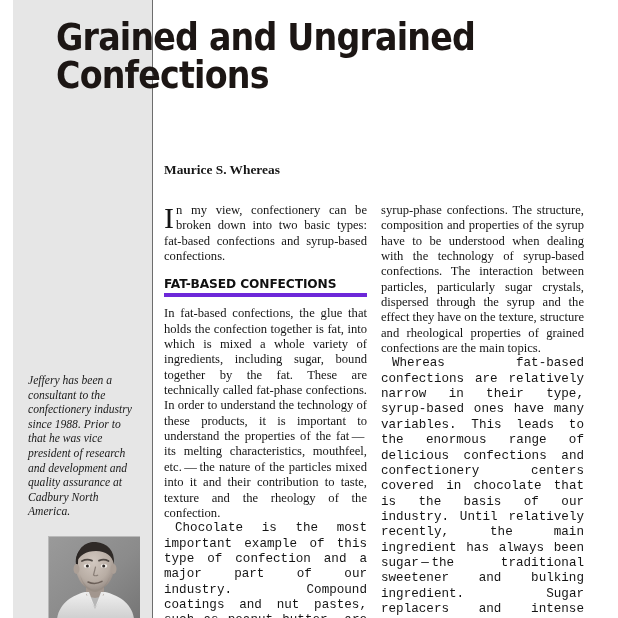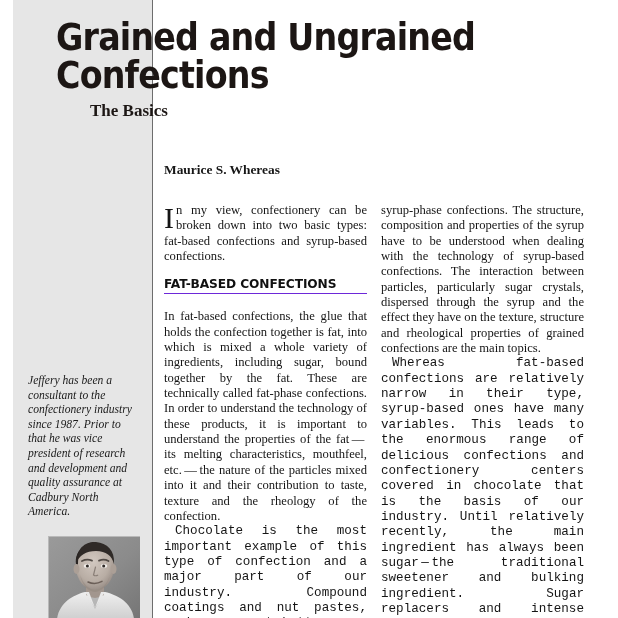--- a/index.html
+++ b/index.html
@@ -164,23 +164,23 @@
 
   h2.sec-head {
     font-family: "DejaVu Sans", "Liberation Sans", sans-serif;
     font-weight: bold;
     font-size: 12.2px;
     line-height: 14px;
     letter-spacing: -0.1px;
     color: #101010;
     margin: 13px 0 0 0;
     padding-bottom: 2px;
-    border-bottom: 1px solid #6d28d9;
-  }
-  h2.sec-head + p.body { margin-top: 15px; }
+    border-bottom: 4px solid #6d28d9;
+  }
+  h2.sec-head + p.body { margin-top: 9px; }
 
   h3.sub-head {
     font-family: "DejaVu Sans", "Liberation Sans", sans-serif;
     font-weight: bold;
     font-size: 11.7px;
     line-height: 14px;
     color: #101010;
     margin: 13px 0 2px 0;
   }
 </style>
@@ -188,24 +188,23 @@
 <body>
 
 <div id="page">
 
   <div id="sidebar-panel"></div>
   <div id="sidebar-rule"></div>
 
   <div id="title-block">
     <div class="doc-title">Grained and Ungrained</div>
     <div class="doc-title">Confections</div>
-    <div class="doc-subtitle">The Basics</div>
-  </div>
-
-  <div id="bio-text">Jeffery has been a consultant to the confectionery industry since 1987. Prior to that he was vice president of research and development and quality assurance at Cadbury North America.</div>
+  </div>
+
+  <div id="bio-text">Jeffery has been a consultant to the confectionery industry since 1988. Prior to that he was vice president of research and development and quality assurance at Cadbury North America.</div>
 
   <div id="portrait">
     <svg width="92" height="82" viewBox="0 0 92 82">
       <defs>
         <linearGradient id="bgGrad" x1="0" y1="0" x2="1" y2="1">
           <stop offset="0%" stop-color="#9a9a9a"></stop>
           <stop offset="55%" stop-color="#8b8b8b"></stop>
           <stop offset="100%" stop-color="#757575"></stop>
         </linearGradient>
         <linearGradient id="shirtGrad" x1="0" y1="0" x2="0" y2="1">

